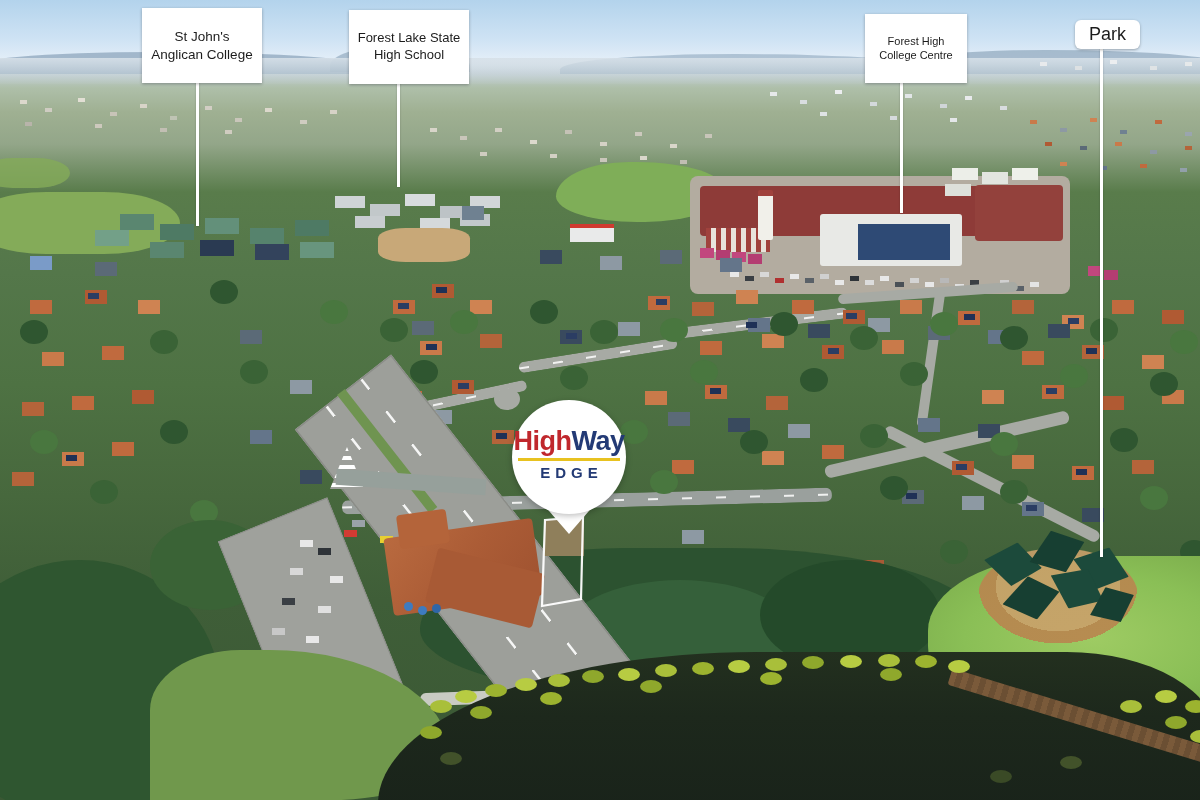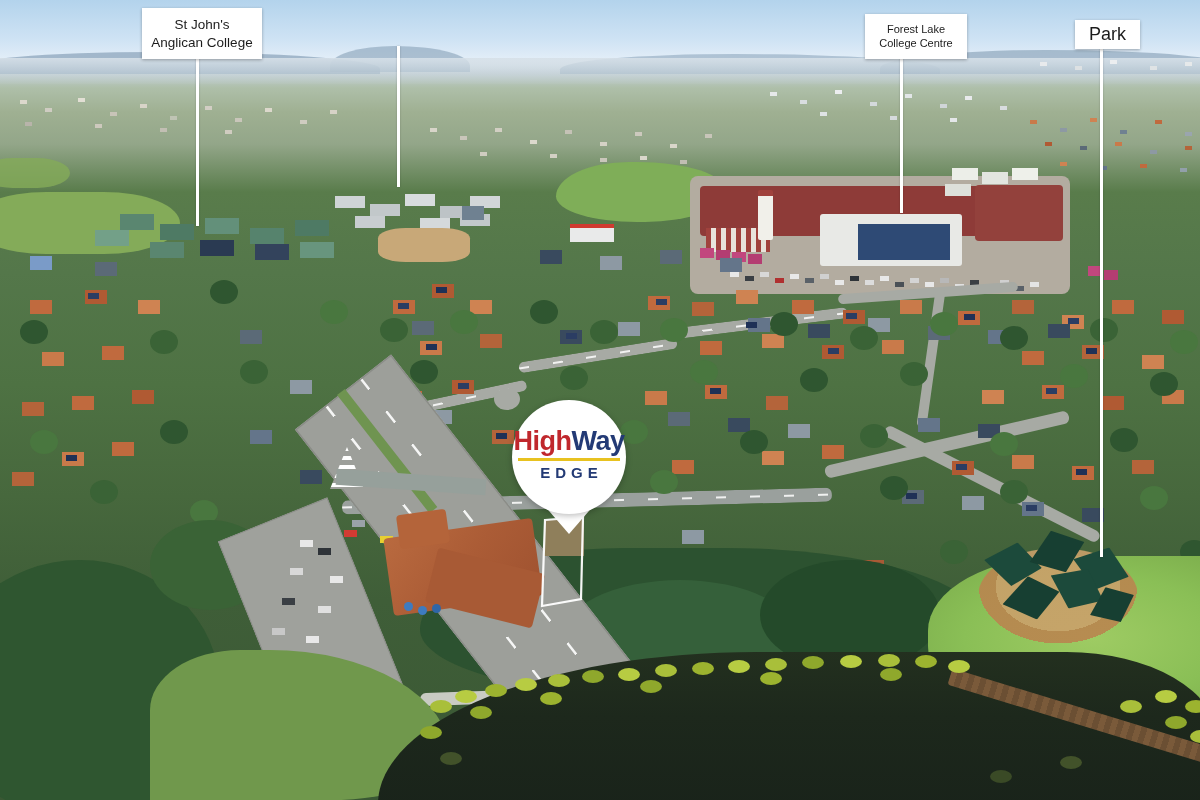--- a/index.html
+++ b/index.html
@@ -79,26 +79,26 @@
   .sail.d2{background:#173f32;}
   .shorepath{position:absolute;background:#c9cbc3;height:13px;border-radius:6px;}
   .boardwalk{position:absolute;left:950px;top:668px;width:270px;height:17px;background:repeating-linear-gradient(90deg,#7a5a3a 0 6px,#6b4f33 6px 12px);transform:rotate(17deg);transform-origin:0 50%;border-radius:3px;}
   .lake{position:absolute;left:378px;top:652px;width:840px;height:160px;background:linear-gradient(180deg,#23301f 0%,#1d281c 40%,#19231a 100%);border-radius:45% 18% 0 0/95% 55% 0 0;}
   .lily{position:absolute;width:22px;height:13px;border-radius:50%;background:transparent;
     box-shadow:430px 700px #a9bf3a,455px 690px #b7cc42,485px 684px #9cb32f,515px 678px #b7cc42,548px 674px #a9bf3a,582px 670px #8fa82c,618px 668px #b7cc42,655px 664px #a9bf3a,692px 662px #9cb32f,728px 660px #b7cc42,765px 658px #a9bf3a,802px 656px #8fa82c,840px 655px #b7cc42,878px 654px #a9bf3a,915px 655px #9cb32f,948px 660px #b7cc42,470px 706px #8fa82c,540px 692px #9cb32f,640px 680px #8fa82c,760px 672px #9cb32f,880px 668px #8fa82c,1120px 700px #a9bf3a,1155px 690px #b7cc42,1185px 700px #9cb32f,1165px 716px #8fa82c,1190px 730px #a9bf3a,1060px 756px #42522a,990px 770px #3a4a26,420px 726px #8fa82c,440px 752px #42522a;}
   .lakeside-lawn{position:absolute;left:150px;top:650px;width:300px;height:150px;background:#70984c;border-radius:30% 60% 40% 0/40% 70% 30% 0;}
 
   
   .ann-line{position:absolute;width:3px;background:#fff;box-shadow:0 0 2px rgba(0,0,0,.25);}
-  .label{position:absolute;background:#fff;color:#1c1c1c;text-align:center;padding:8px 8px;box-shadow:0 1px 3px rgba(0,0,0,.3);line-height:1.3;white-space:nowrap;}
+  .label{position:absolute;background:#fff;color:#1c1c1c;text-align:center;padding:20px 8px;box-shadow:0 1px 3px rgba(0,0,0,.3);line-height:1.3;white-space:nowrap;}
   .label .l1,.label .l2{display:block;}
   #label-st-johns{left:142px;top:8px;width:104px;font-size:13.5px;}
   #label-high-school{left:349px;top:10px;width:104px;font-size:13px;}
   #label-shopping{left:865px;top:14px;width:86px;font-size:11px;}
-  #label-park{left:1075px;top:20px;font-size:18px;padding:3px 14px;}
+  #label-park{left:1075px;top:20px;font-size:18px;padding:3px 14px;border-radius:6px;}
   .pin-circle{position:absolute;left:512px;top:400px;width:114px;height:114px;background:#fff;border-radius:50%;box-shadow:0 2px 6px rgba(0,0,0,.25);}
   .pin-tip{position:absolute;left:543px;top:504px;width:0;height:0;border-left:26px solid transparent;border-right:26px solid transparent;border-top:30px solid #fff;}
   .pin-logo{position:absolute;left:512px;top:428px;width:114px;text-align:center;}
   .pin-logo .wordmark{font-size:27px;font-weight:600;letter-spacing:-.5px;line-height:1;}
   .pin-logo .rule{width:102px;height:3px;margin:3px auto 4px;}
   .pin-logo .tagline{font-size:15px;font-weight:700;letter-spacing:5px;text-indent:5px;line-height:1;}
   #boundary-svg{position:absolute;left:0;top:0;pointer-events:none;}
 </style>
 </head>
 <body>
@@ -186,22 +186,26 @@
 
   <div class="ann-line" style="left:196px;top:46px;height:180px;"></div>
   <div class="ann-line" style="left:397px;top:46px;height:141px;"></div>
   <div class="ann-line" style="left:900px;top:41px;height:172px;"></div>
   <div class="ann-line" style="left:1100px;top:41px;height:516px;"></div>
 
   <div class="label" id="label-st-johns">
     <span class="l1">St John's</span>
     <span class="l2">Anglican College</span>
   </div>
+  <div class="label" id="label-high-school">
+    <span class="l1">Forest Lake State</span>
+    <span class="l2">High School</span>
+  </div>
   <div class="label" id="label-shopping">
-    <span class="l1">Forest Lake</span>
+    <span class="l1">Forest High</span>
     <span class="l2">College Centre</span>
   </div>
   <div class="label" id="label-park">
     <span class="l1">Park</span>
   </div>
 
   <svg id="boundary-svg" width="1200" height="800">
     <polygon points="545,520 583,517 581,599 542,606" fill="none" stroke="#ffffff" stroke-width="2.2" opacity="0.95"></polygon>
   </svg>
 

